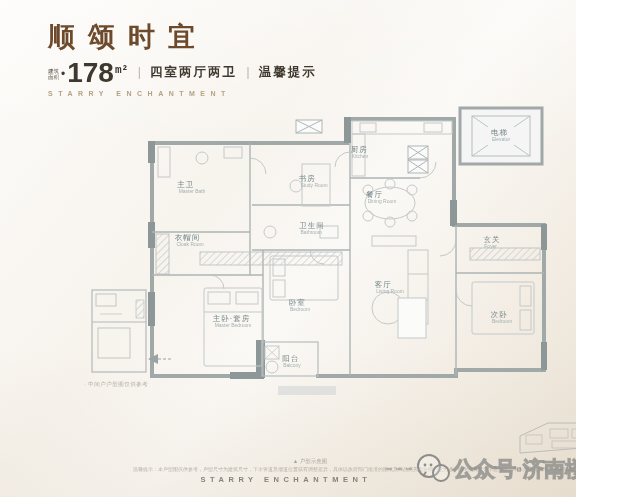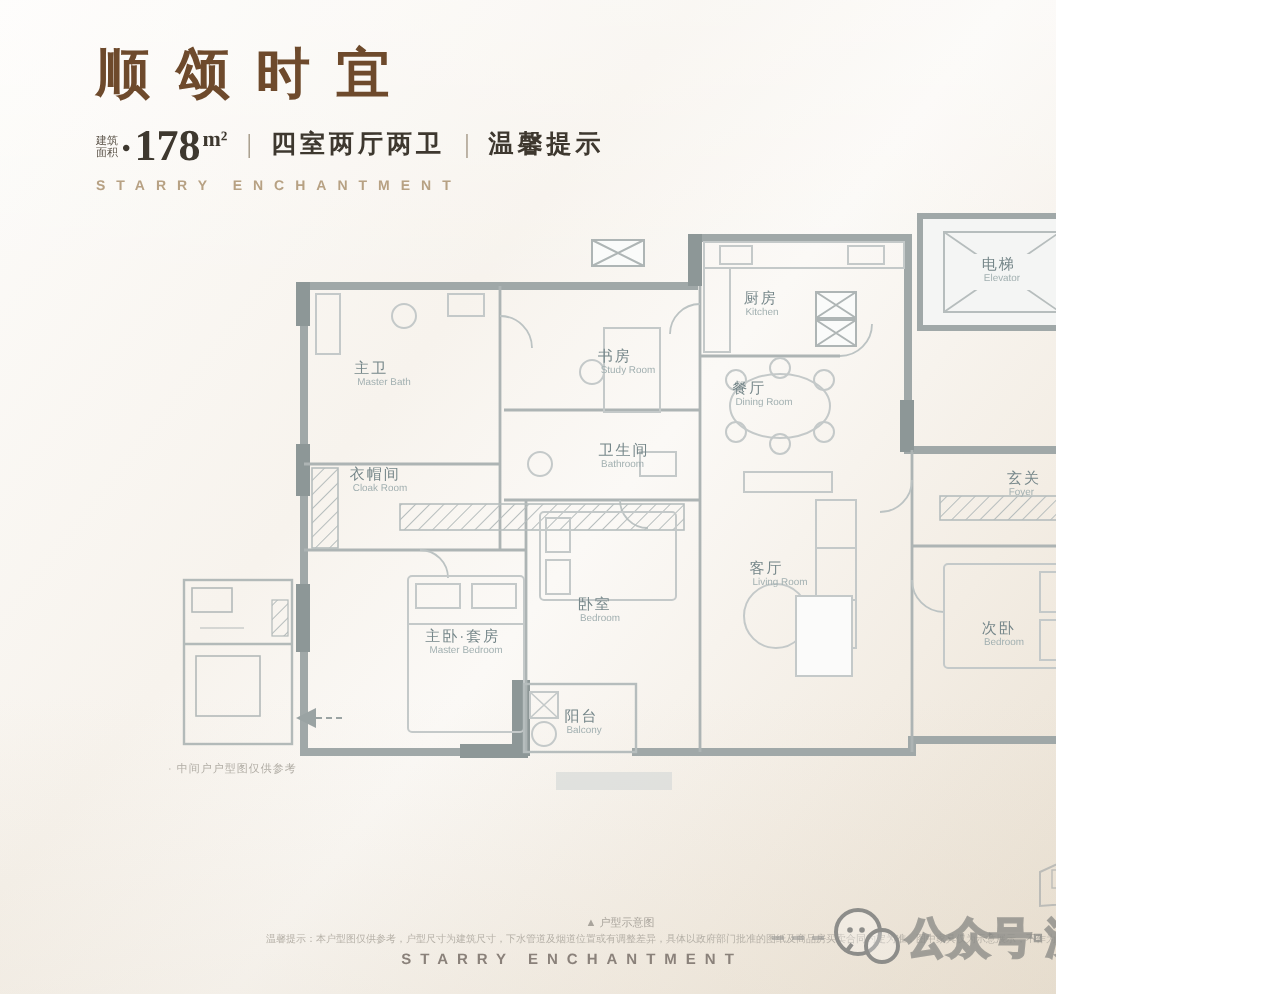--- a/index.html
+++ b/index.html
@@ -1,31 +1,32 @@
 <!DOCTYPE html>
 <html><head>
 <meta charset="utf-8">
 <style>
   html,body{margin:0;padding:0;}
   body{width:640px;height:497px;font-family:"Liberation Sans","DejaVu Sans",sans-serif;}
   .page{
     position:relative;width:528px;height:497px;overflow:hidden;
     background:linear-gradient(128deg,#fdfcfa 0%,#f7f3ed 38%,#fbf9f6 55%,#f3ede4 78%,#e9e0d2 100%);
+    padding-left:48px;
   }
   .page::after{content:"";position:absolute;inset:0;pointer-events:none;
     background:linear-gradient(180deg,rgba(255,255,255,.35) 0%,rgba(255,255,255,0) 30%,rgba(255,255,255,0) 70%,rgba(222,211,193,.25) 100%);}
   
   .hdr{position:absolute;left:48px;top:22px;z-index:5;}
   .hdr-title{font-family:"Liberation Serif","DejaVu Serif",serif;font-weight:700;
     font-size:27px;letter-spacing:13px;color:#6e4a2c;line-height:30px;}
   .spec{display:flex;align-items:flex-end;margin-top:10px;color:#3e382f;}
   .area-mini{display:flex;flex-direction:column;font-size:5.5px;line-height:6px;color:#5a5247;margin:0 2px 4px 0;}
   .bullet{font-size:12px;margin:0 2px 3px 0;color:#3e382f;}
-  .area-num{font-family:Liberation Serif, serif;font-weight:700;font-size:22px;line-height:22px;}
-  .area-unit{font-family:Liberation Serif, serif;font-weight:700;font-size:11px;margin:0 0 8px 1px;}
+  .area-num{font-family:Liberation Sans, sans-serif;font-weight:700;font-size:28px;line-height:22px;}
+  .area-unit{font-family:Liberation Mono, monospace;font-weight:700;font-size:11px;margin:0 0 8px 1px;}
   .sep{color:#a89d8c;font-size:12px;margin:0 5px 3px 5px;font-weight:400;}
   .spec-cn{font-size:12.5px;font-weight:700;letter-spacing:2px;margin-bottom:3px;color:#3e382f;}
   .hdr-en{margin-top:6px;font-size:7px;letter-spacing:5.5px;color:#b7a183;font-weight:700;}
   
   .room{position:absolute;transform:translate(-50%,-50%);z-index:4;white-space:nowrap;}
   .room .cn{font-size:7.5px;color:#76878a;letter-spacing:1px;line-height:8px;}
   .room .en{font-size:5.5px;color:#a2b0b1;line-height:7px;transform:scale(.9);}
   
   .side-note{position:absolute;left:84px;top:381px;font-size:5.5px;color:#b0aca4;letter-spacing:.5px;z-index:4;}
   .caption{position:absolute;left:250px;top:458px;width:120px;text-align:center;font-size:5.5px;color:#a9a49c;z-index:4;}
@@ -218,33 +219,33 @@
     <div class="en">Study Room</div>
   </div>
   <div class="room" style="left:312px;top:229px">
     <div class="cn">卫生间</div>
     <div class="en">Bathroom</div>
   </div>
   <div class="room" style="left:190px;top:241px">
     <div class="cn">衣帽间</div>
     <div class="en">Cloak Room</div>
   </div>
-  <div class="room" style="left:381px;top:153px">
+  <div class="room" style="left:360px;top:153px">
     <div class="cn">厨房</div>
     <div class="en">Kitchen</div>
   </div>
   <div class="room" style="left:382px;top:198px">
     <div class="cn">餐厅</div>
     <div class="en">Dining Room</div>
   </div>
   <div class="room" style="left:390px;top:288px">
     <div class="cn">客厅</div>
     <div class="en">Living Room</div>
   </div>
-  <div class="room" style="left:512px;top:243px">
+  <div class="room" style="left:492px;top:243px">
     <div class="cn">玄关</div>
     <div class="en">Foyer</div>
   </div>
   <div class="room" style="left:233px;top:322px">
     <div class="cn">主卧·套房</div>
     <div class="en">Master Bedroom</div>
   </div>
   <div class="room" style="left:300px;top:306px">
     <div class="cn">卧室</div>
     <div class="en">Bedroom</div>

